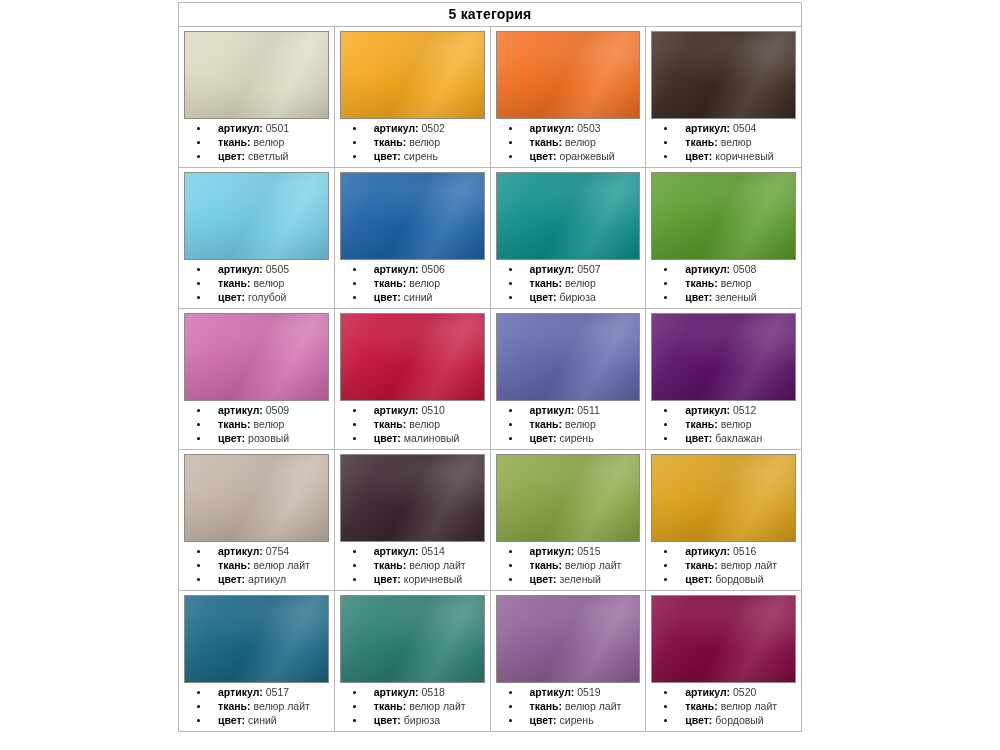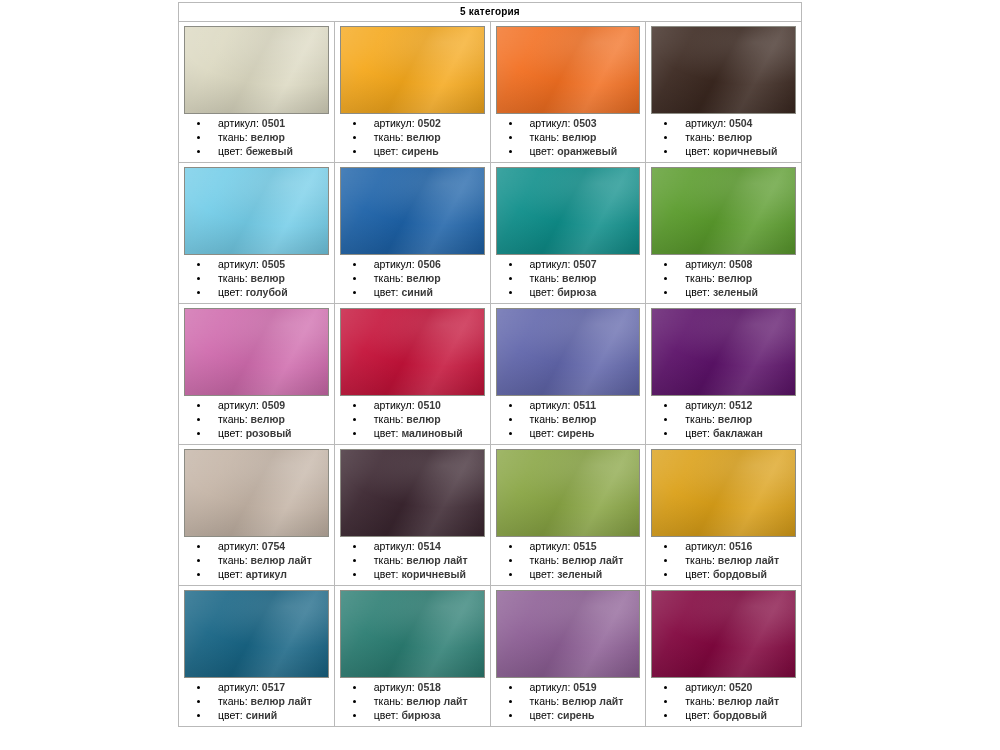--- a/index.html
+++ b/index.html
@@ -27,21 +27,21 @@
     width: 624px;
     border-collapse: collapse;
     border: 1px solid #b9b9b9;
     background: #ffffff;
     table-layout: fixed;
   }
   #catalog .title-row th {
     border: 1px solid #b9b9b9;
     padding: 3px 0 4px 0;
     text-align: center;
-    font-size: 10px;
+    font-size: 14px;
     font-weight: bold;
     color: #000000;
     background: #ffffff;
     letter-spacing: .2px;
   }
   #catalog td.swatch-cell {
     border: 1px solid #b9b9b9;
     padding: 4px 5px 2px 5px;
     vertical-align: top;
     background: #ffffff;
@@ -97,25 +97,25 @@
     content: "";
     position: absolute;
     left: 13px;
     top: 5px;
     width: 3px;
     height: 3px;
     background: #000000;
     border-radius: 50%;
   }
   ul.spec li .k {
+    font-weight: bold;
+    color: #000000;
+  }
+  ul.spec li .v {
     font-weight: normal;
-    color: #000000;
-  }
-  ul.spec li .v {
-    font-weight: bold;
     color: #3a3a3a;
   }
 </style>
 </head>
 <body>
 
 <div id="page">
   <table id="catalog">
     <thead>
       <tr class="title-row">
@@ -125,21 +125,21 @@
     <tbody id="catalog-body">
         <tr>
           <td class="swatch-cell">
             <div class="swatch" style="background: rgb(220, 217, 194);">
               <div class="sheen"></div>
               <div class="sheen2"></div>
             </div>
             <ul class="spec">
               <li><span class="k">артикул:</span> <span class="v">0501</span></li>
               <li><span class="k">ткань:</span>  <span class="v">велюр</span></li>
-              <li><span class="k">цвет:</span>  <span class="v">бежевый</span></li>
+              <li><span class="k">цвет:</span>  <span class="v">светлый</span></li>
             </ul>
           </td>
           <td class="swatch-cell">
             <div class="swatch" style="background: rgb(245, 168, 28);">
               <div class="sheen"></div>
               <div class="sheen2"></div>
             </div>
             <ul class="spec">
               <li><span class="k">артикул:</span> <span class="v">0502</span></li>
               <li><span class="k">ткань:</span>  <span class="v">велюр</span></li>

